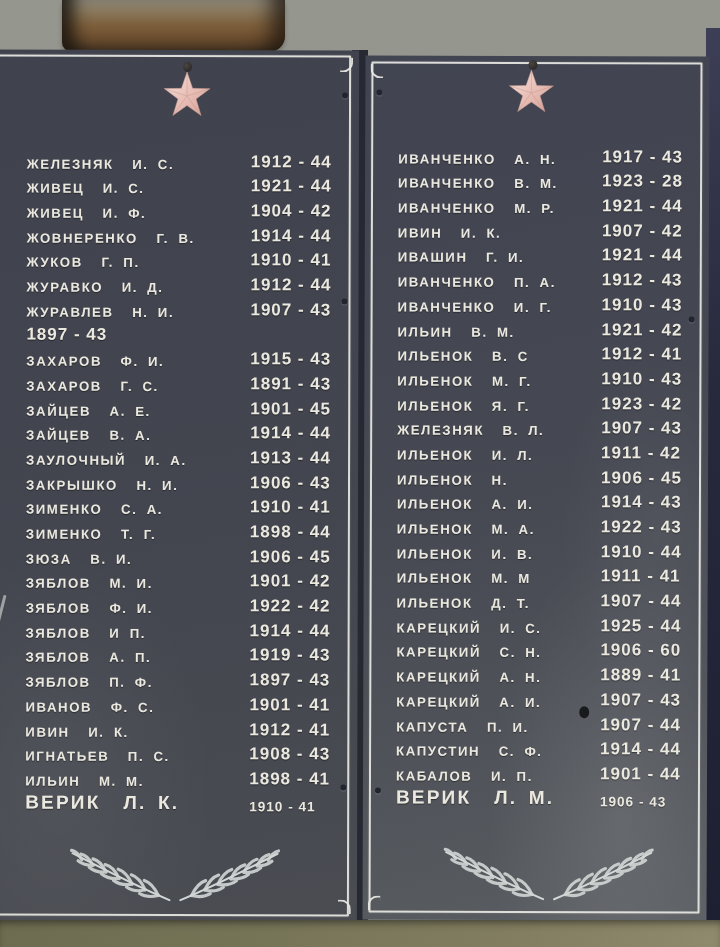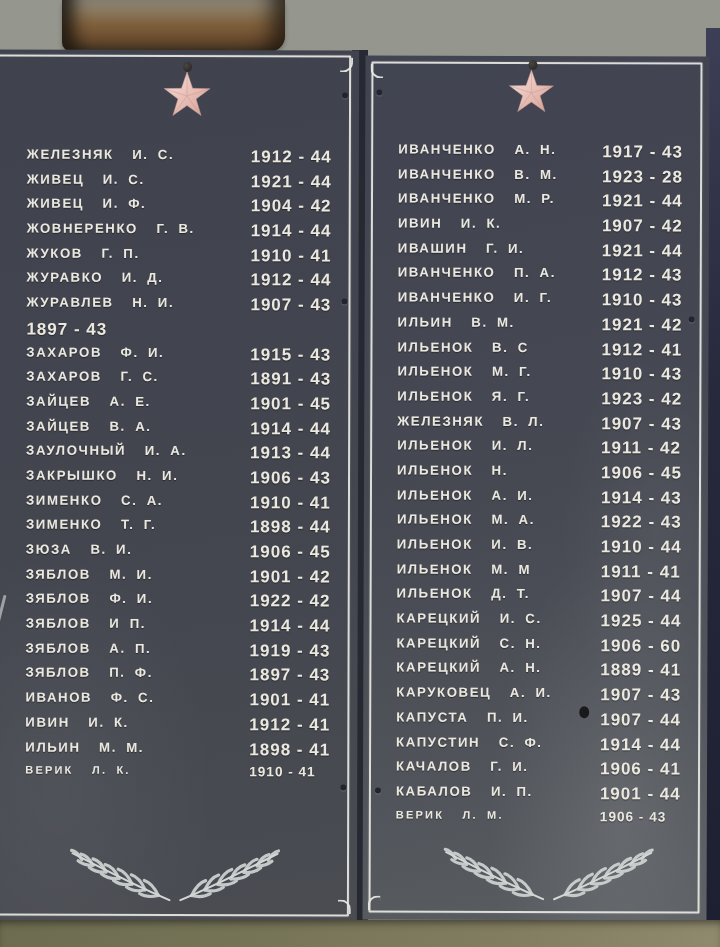--- a/index.html
+++ b/index.html
@@ -65,31 +65,31 @@
   
   .bolt{position:absolute;width:6px;height:6px;border-radius:50%;background:#22252d;
     box-shadow:0 1px 1px rgba(255,255,255,.18);}
   .scratch{position:absolute;left:0px;top:545px;width:3px;height:32px;background:rgba(235,235,230,.55);
     transform:rotate(14deg);border-radius:2px;}
   .smudge{position:absolute;width:10px;height:12px;border-radius:50%;background:rgba(10,10,14,.8);}
   
   .rows{position:absolute;display:flex;flex-direction:column;}
   .panel-left .rows{left:44px;top:97px;width:316px;}
   .panel-right .rows{left:33px;top:86px;width:296px;}
-  .row{display:flex;align-items:flex-start;height:24.7px;}
+  .row{display:flex;align-items:flex-end;height:24.7px;}
   .nm{
     flex:1;color:#eae8df;font-weight:bold;font-size:13.2px;
     letter-spacing:1.6px;word-spacing:4px;white-space:pre;
     text-shadow:0 1px 1px rgba(0,0,0,.45), 0 0 1px rgba(255,255,255,.15);
   }
   .yr{
     width:92px;color:#eae8df;font-weight:bold;font-size:17px;letter-spacing:1px;
     white-space:pre;text-shadow:0 1px 1px rgba(0,0,0,.45);
   }
-  .row.bold .nm{font-size:11px;letter-spacing:2.2px;}
+  .row.bold .nm{font-size:19px;letter-spacing:2.2px;}
   .row.bold .yr{font-size:13.6px;}
   
   .laurel{position:absolute;width:220px;height:62px;}
   .panel-left .laurel{left:84px;top:793px;}
   .panel-right .laurel{left:76px;top:786px;}
   .laurel svg{position:absolute;top:0;}
   .laurel .br-left{left:0;transform:scaleX(-1);}
   .laurel .br-right{left:108px;}
 </style>
 </head>
@@ -216,20 +216,24 @@
           <span class="nm">ЗЯБЛОВ  П. Ф.</span>
           <span class="yr">1897 - 43</span>
         </div>
         <div class="row">
           <span class="nm">ИВАНОВ  Ф. С.</span>
           <span class="yr">1901 - 41</span>
         </div>
         <div class="row">
           <span class="nm">ИВИН  И. К.</span>
           <span class="yr">1912 - 41</span>
+        </div>
+        <div class="row">
+          <span class="nm">ИГНАТЬЕВ  П. С.</span>
+          <span class="yr">1908 - 43</span>
         </div>
         <div class="row">
           <span class="nm">ИЛЬИН  М. М.</span>
           <span class="yr">1898 - 41</span>
         </div>
         <div class="row bold">
           <span class="nm">ВЕРИК  Л. К.</span>
           <span class="yr">1910 - 41</span>
         </div>
       </div>
@@ -386,34 +390,30 @@
         </div>
         <div class="row">
           <span class="nm">КАРЕЦКИЙ  С. Н.</span>
           <span class="yr">1906 - 60</span>
         </div>
         <div class="row">
           <span class="nm">КАРЕЦКИЙ  А. Н.</span>
           <span class="yr">1889 - 41</span>
         </div>
         <div class="row">
-          <span class="nm">КАРУКОВЕЦ  А. И.</span>
+          <span class="nm">КАРЕЦКИЙ  А. И.</span>
           <span class="yr">1907 - 43</span>
         </div>
         <div class="row">
           <span class="nm">КАПУСТА  П. И.</span>
           <span class="yr">1907 - 44</span>
         </div>
         <div class="row">
           <span class="nm">КАПУСТИН  С. Ф.</span>
           <span class="yr">1914 - 44</span>
-        </div>
-        <div class="row">
-          <span class="nm">КАЧАЛОВ  Г. И.</span>
-          <span class="yr">1906 - 41</span>
         </div>
         <div class="row">
           <span class="nm">КАБАЛОВ  И. П.</span>
           <span class="yr">1901 - 44</span>
         </div>
         <div class="row bold">
           <span class="nm">ВЕРИК  Л. М.</span>
           <span class="yr">1906 - 43</span>
         </div>
       </div>

